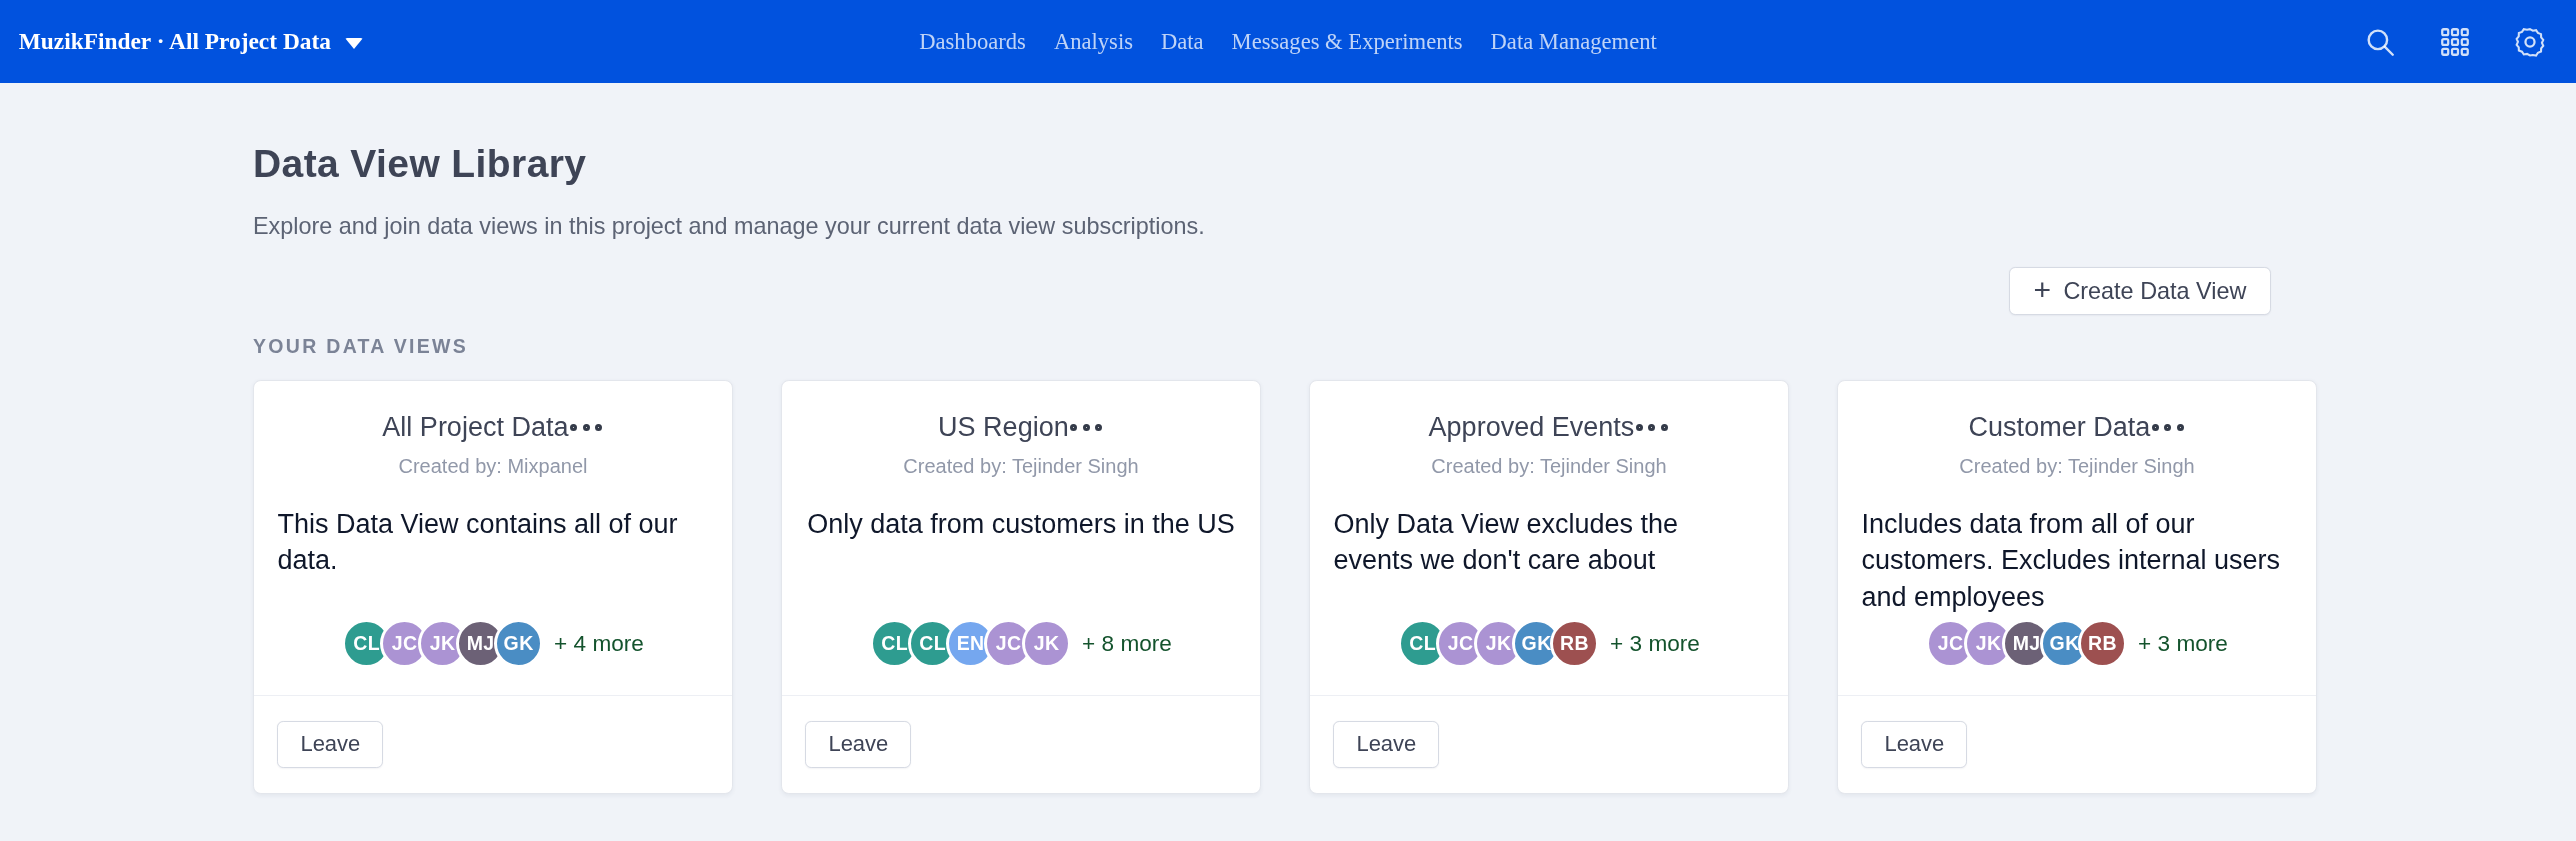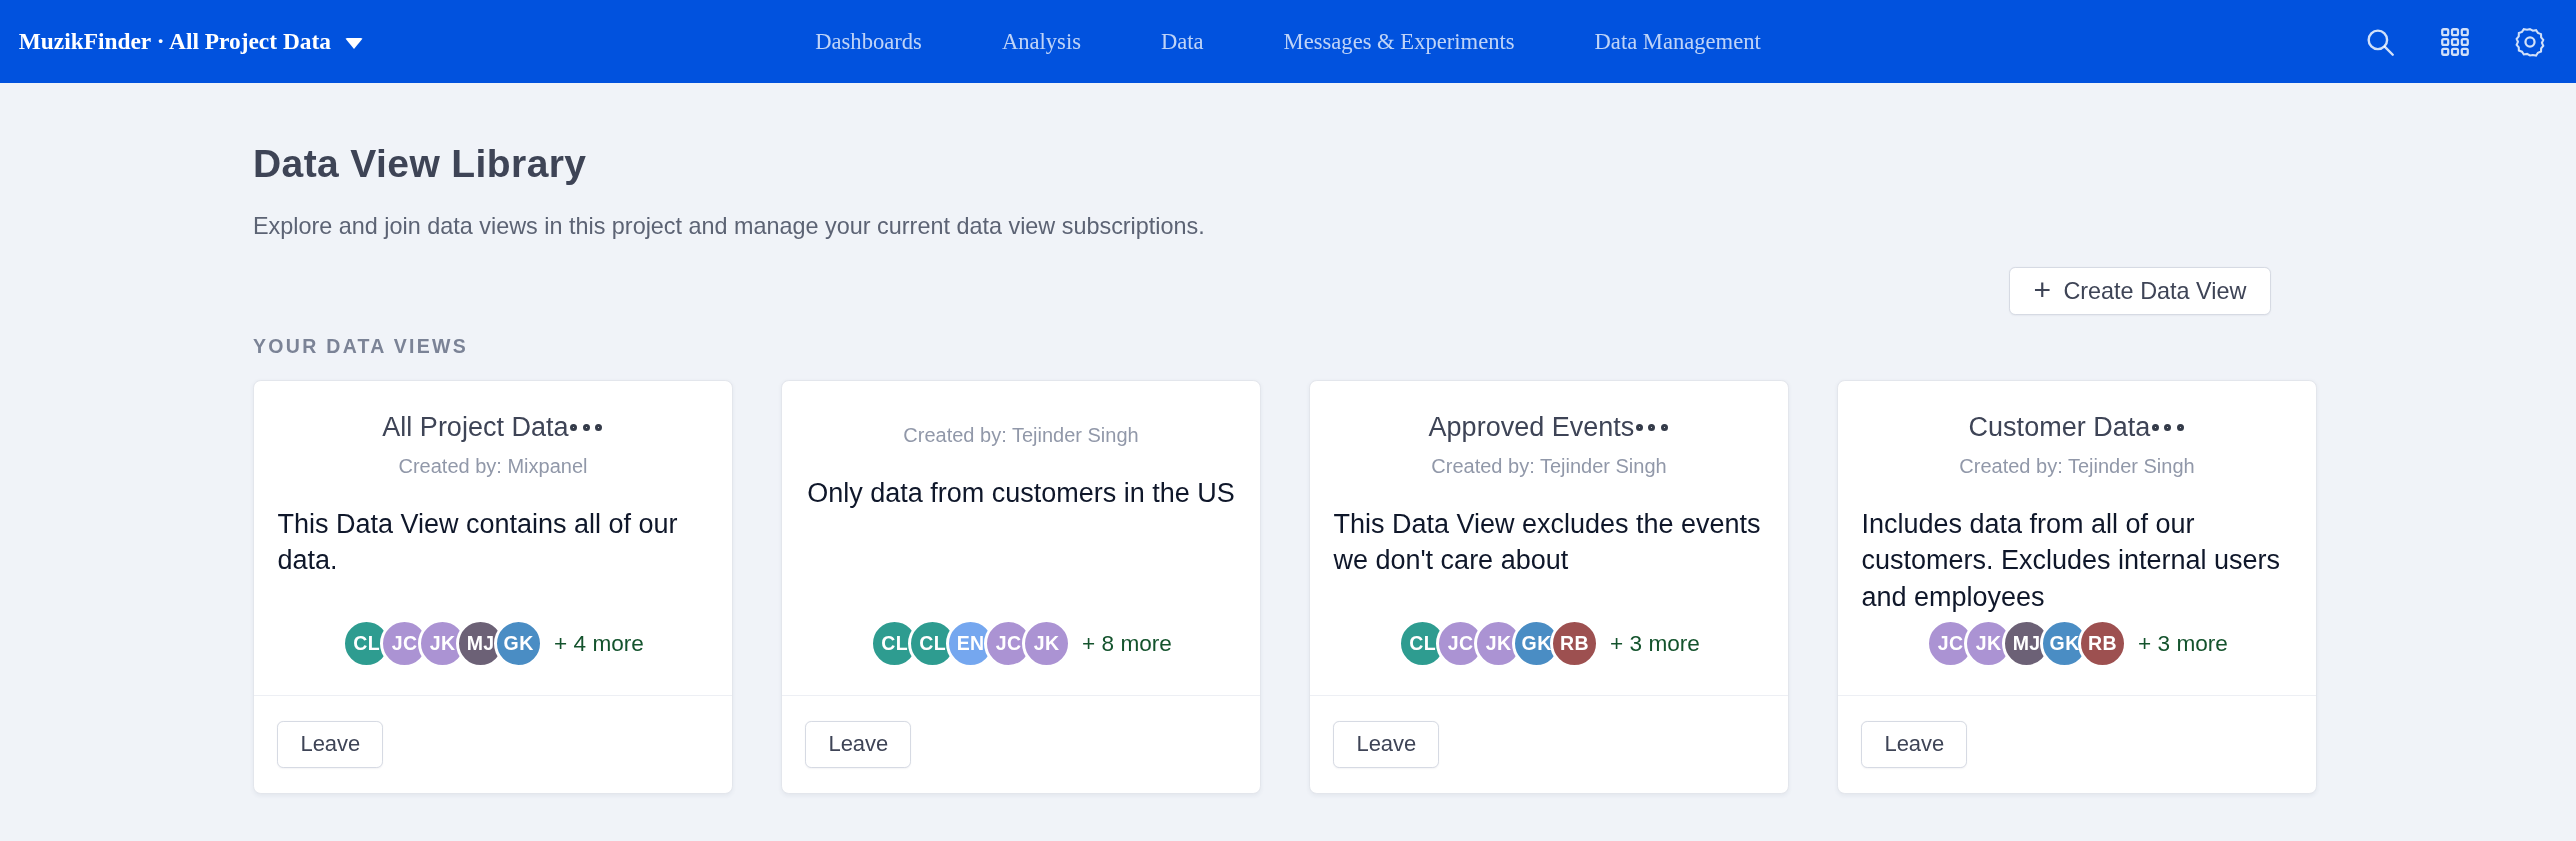--- a/index.html
+++ b/index.html
@@ -39,21 +39,21 @@
     margin-top: 3.1px;
   }
   .nav-center {
     position: absolute;
     left: 50%;
     top: 0;
     transform: translateX(-50%);
     height: 83px;
     display: flex;
     align-items: center;
-    gap: 80px;
+    gap: 28px;
   }
   .nav-item {
     color: rgba(255,255,255,0.75);
     font-size: 22.6px;
     font-weight: 500;
     white-space: nowrap;
     cursor: pointer;
     text-decoration: none;
   }
   .nav-icons {
@@ -297,20 +297,28 @@
           <span class="more">+ 4 more</span>
         </div>
       </div>
       <div class="card-footer">
         <button class="leave-btn">Leave</button>
       </div>
     </article>
 
     <article class="card">
       <div class="card-body">
+        <div class="card-head">
+          <h2 class="card-title">US Region</h2>
+          <div class="dots">
+            <i></i>
+              <i></i>
+              <i></i>
+          </div>
+        </div>
         <div class="created">Created by: Tejinder Singh</div>
         <div class="desc">Only data from customers in the US</div>
         <div class="avatar-row">
           <div class="avatars">
               <span class="avatar" style="background: rgb(46, 156, 144);">CL</span>
               <span class="avatar" style="background: rgb(46, 156, 144);">CL</span>
               <span class="avatar" style="background: rgb(117, 167, 239);">EN</span>
               <span class="avatar" style="background: rgb(171, 147, 211);">JC</span>
               <span class="avatar" style="background: rgb(171, 147, 211);">JK</span>
             </div>
@@ -326,21 +334,21 @@
       <div class="card-body">
         <div class="card-head">
           <h2 class="card-title">Approved Events</h2>
           <div class="dots">
             <i></i>
               <i></i>
               <i></i>
           </div>
         </div>
         <div class="created">Created by: Tejinder Singh</div>
-        <div class="desc">This Data View excludes the events we don't care about</div>
+        <div class="desc">Only Data View excludes the events we don't care about</div>
         <div class="avatar-row">
           <div class="avatars">
               <span class="avatar" style="background: rgb(46, 156, 144);">CL</span>
               <span class="avatar" style="background: rgb(171, 147, 211);">JC</span>
               <span class="avatar" style="background: rgb(171, 147, 211);">JK</span>
               <span class="avatar" style="background: rgb(74, 141, 196);">GK</span>
               <span class="avatar" style="background: rgb(157, 80, 80);">RB</span>
             </div>
           <span class="more">+ 3 more</span>
         </div>

